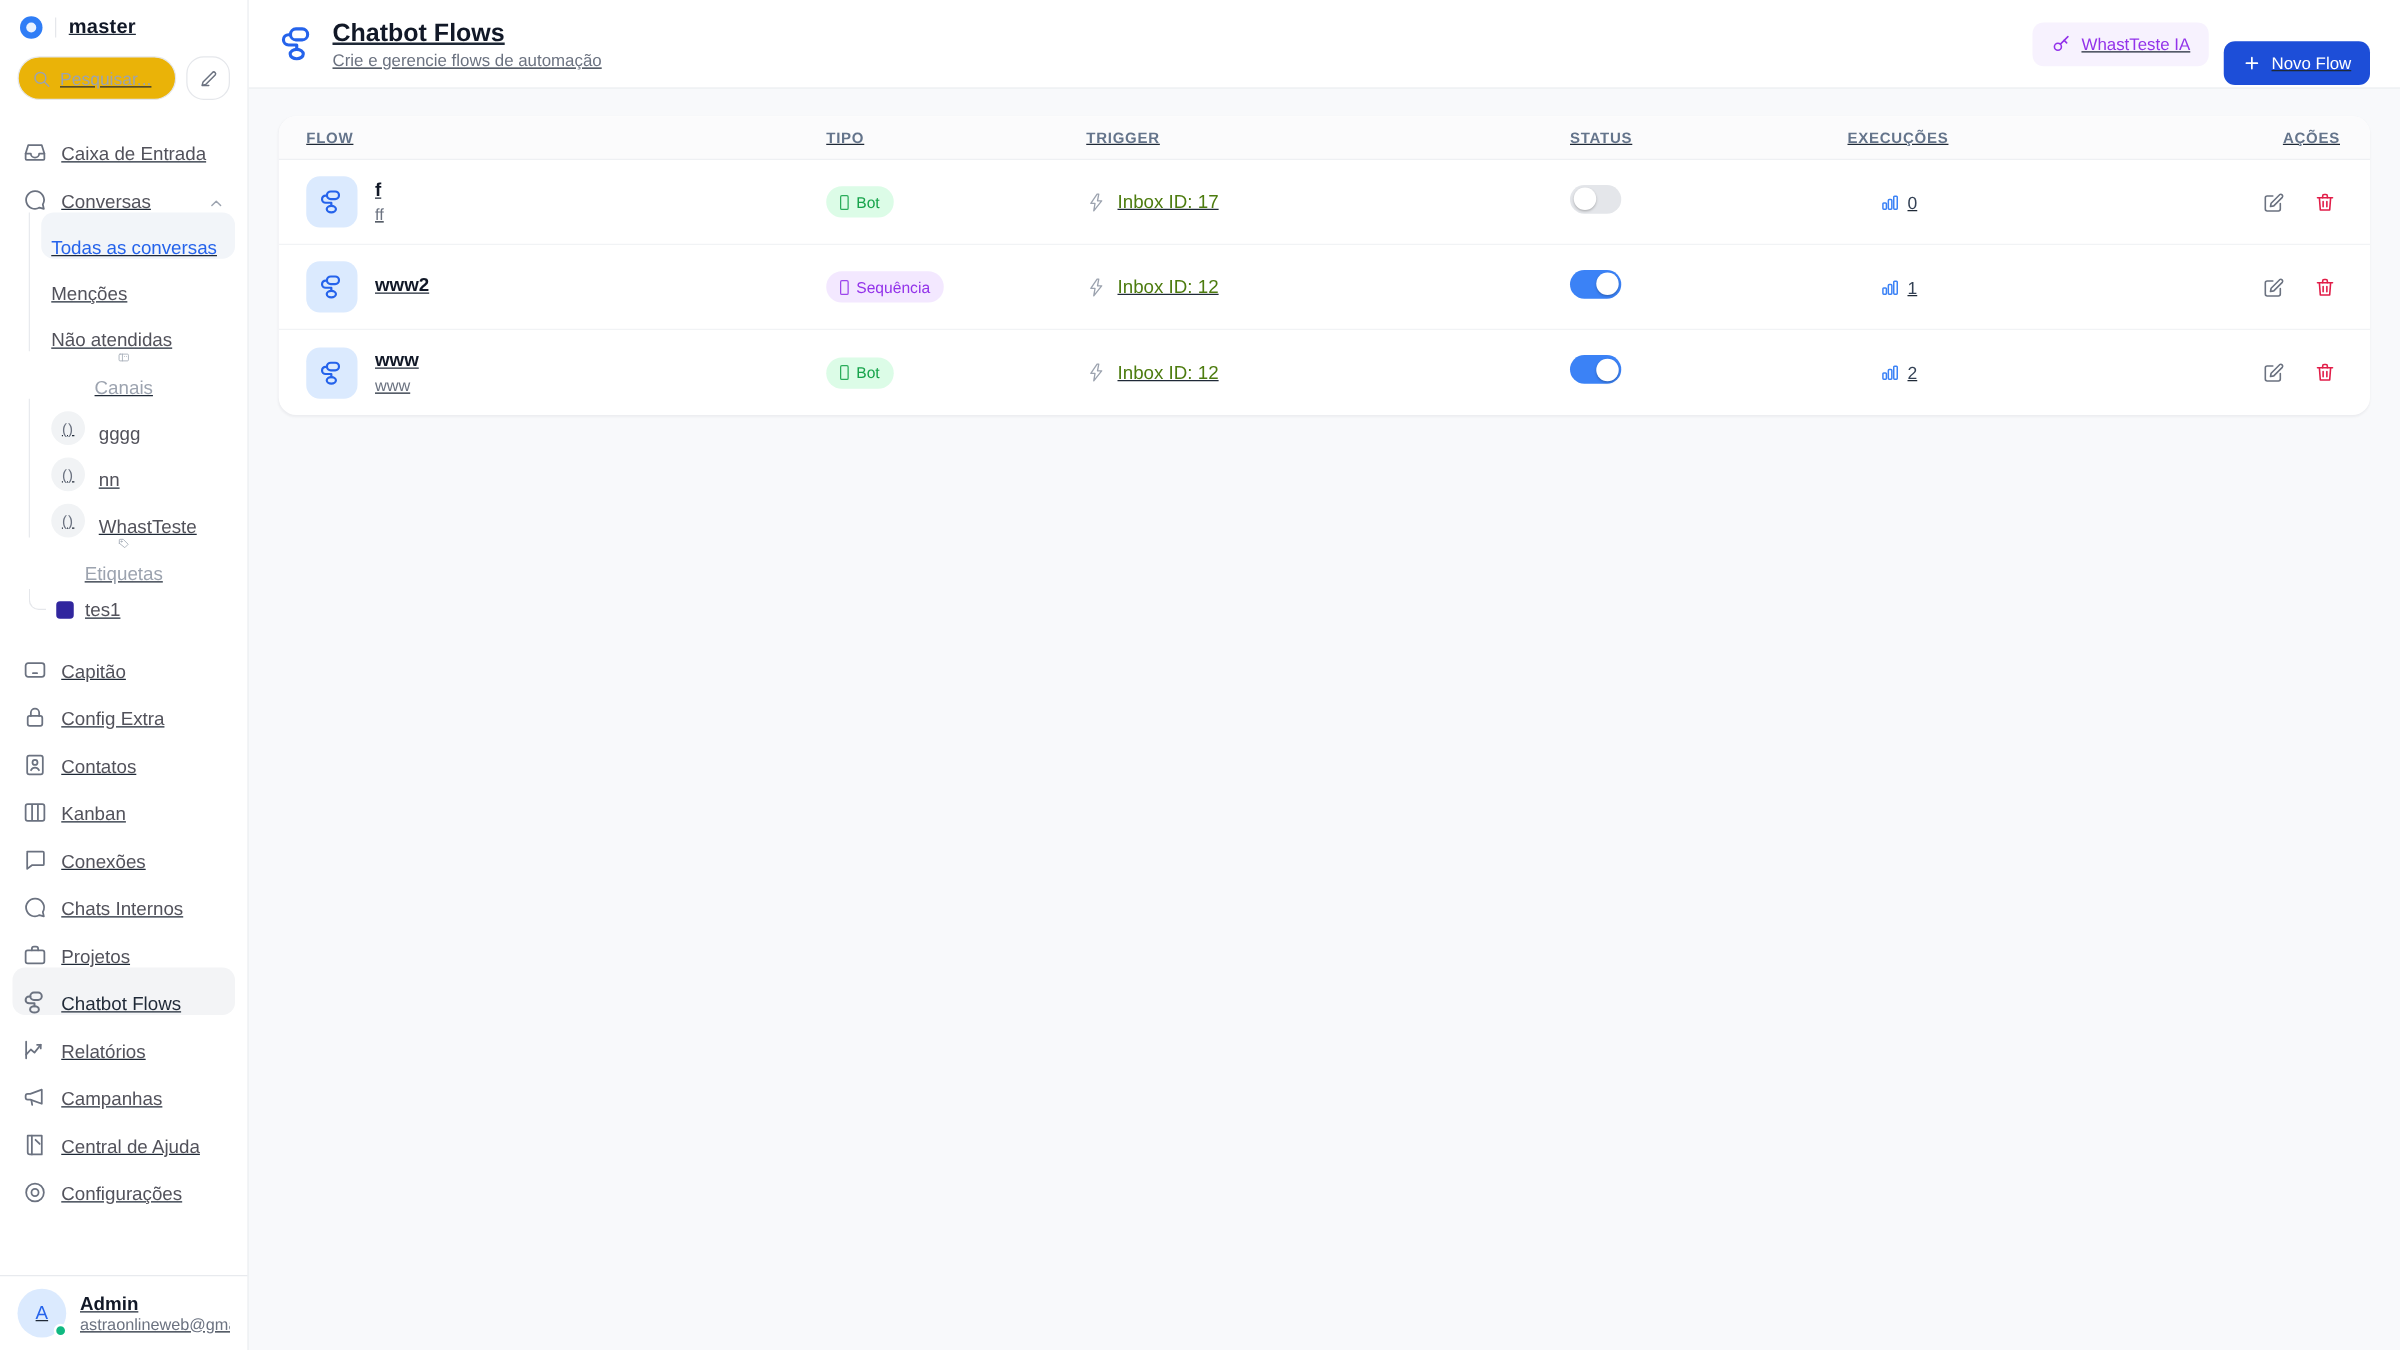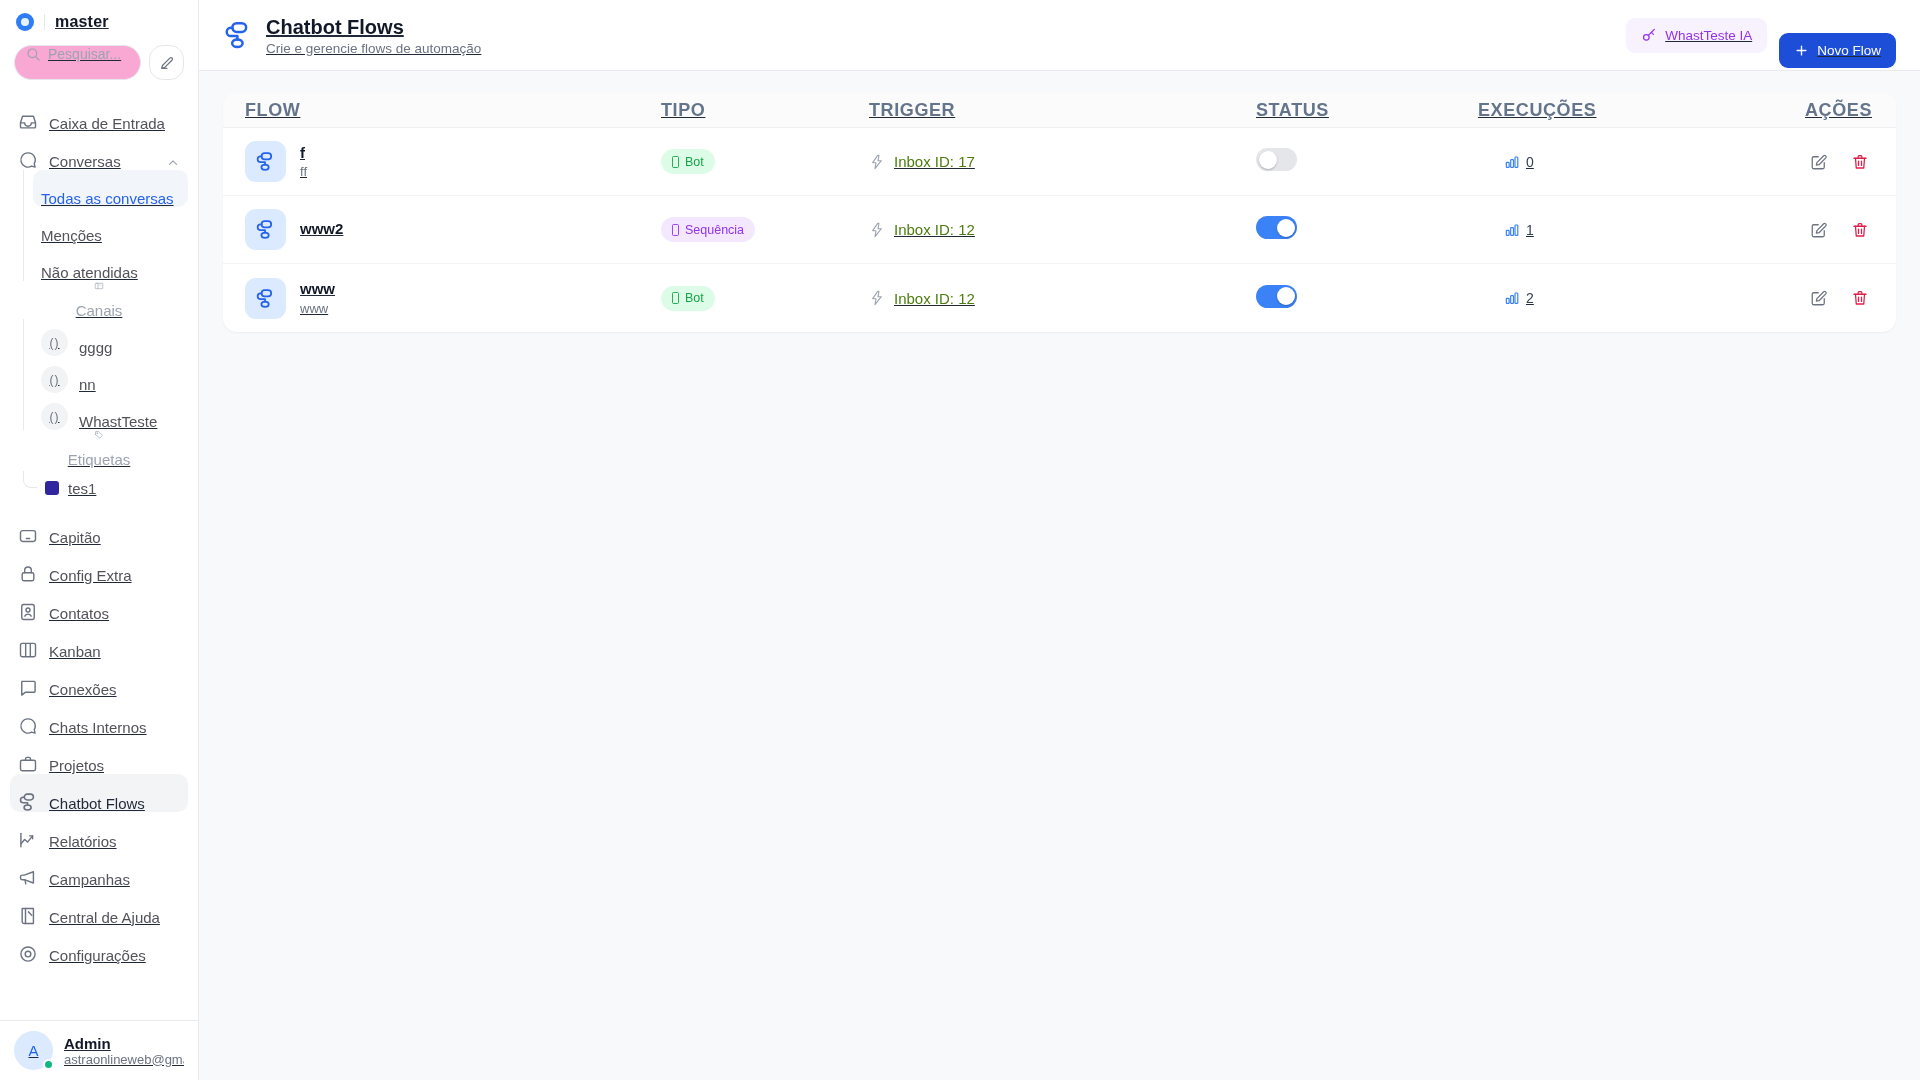--- a/index.html
+++ b/index.html
@@ -8,21 +8,21 @@
   .app { display:flex; width:100%; height:100%;text-decoration:underline; }
 
   
   .sidebar { width:199px; min-width:199px; height:100%; background:#ffffff; border-right:1px solid #e8eaee; display:flex; flex-direction:column; }
   .brand { display:flex; align-items:center; gap:10px; padding:13px 16px 6px 16px; }
   .logo { width:18px; height:18px; border-radius:50%; background:#2f7df6; position:relative; flex:0 0 auto; }
   .logo::after { content:""; position:absolute; inset:5px; border-radius:50%; background:#e8f1ff; }
   .brand-divider { width:1px; height:16px; background:#e5e7eb; }
   .brand-name { font-size:16px; font-weight:700; color:#111827; letter-spacing:.2px; }
   .search-row { display:flex; align-items:center; gap:8px; padding:8px 14px 10px 14px; }
-  .search-box { flex:1; display:flex; align-items:flex-start; gap:7px; height:35px; border:1px solid #e5e7eb; border-radius:18px; padding:0 10px; background:#f9a8d4; color:#9ca3af; }
+  .search-box { flex:1; display:flex; align-items:center; gap:7px; height:35px; border:1px solid #e5e7eb; border-radius:18px; padding:0 10px; background:#eab308; color:#9ca3af; }
   .search-box svg { flex:0 0 auto; }
   .search-box input { border:none; outline:none; width:100%; font-size:14px; color:#374151; background:transparent; font-family:inherit; }
   .search-box input::placeholder { color:#9ca3af; }
   .compose-btn { width:35px; height:35px; border:1px solid #e5e7eb; background:#fff; border-radius:14px; display:flex; align-items:center; justify-content:center; color:#6b7280; cursor:pointer; flex:0 0 auto; }
 
   nav { flex:1; padding:4px 10px 0 10px; overflow:hidden; }
   .nav-item { display:flex; align-items:flex-end; gap:11px; height:38px; padding:0 8px; border-radius:10px; color:#52525b; font-size:15px; cursor:pointer; }
   .nav-item svg { color:#6b7280; flex:0 0 auto; }
   .nav-item.active-flows { background:#f3f4f6; color:#1f2937; font-weight:500; }
   .nav-item .grow { flex:1; }
@@ -51,21 +51,21 @@
   .ph-titles .subtitle { font-size:13.5px; color:#6b7280; margin-top:2px; }
   .ph-right { display:flex; align-items:center; gap:12px; }
   .btn { display:inline-flex; align-items:center; gap:8px; height:35px; padding:0 15px; border:none; border-radius:9px; font-size:13.5px; font-weight:500; cursor:pointer; font-family:inherit; }
   .btn-credentials { background:#f7f2fe; color:#9333ea; }
   .btn-primary { background:#1d4ed8; color:#fff;margin-top:30px; }
 
   .content { flex:1; padding:22px 24px; background:#f8f9fb; }
   .card { background:#fff; border-radius:14px; box-shadow:0 1px 2px rgba(16,24,40,.05); overflow:hidden; }
   .trow { display:grid; grid-template-columns:438px 208px 387px 222px 1fr 112px; align-items:center; }
   .thead { height:35px; background:#fbfbfc; border-bottom:1px solid #eef0f3; }
-  .th { font-size:18px; font-weight:600; letter-spacing:.6px; color:#64748b; text-transform:uppercase; }
+  .th { font-size:12px; font-weight:600; letter-spacing:.6px; color:#64748b; text-transform:uppercase; }
   .th:first-child, .cell-flow { padding-left:22px; }
   .th-right { text-align:right; padding-right:24px; }
   .tbody-row { height:68px; border-bottom:1px solid #f1f3f5; }
   .tbody-row:last-child { border-bottom:none; }
 
   .cell-flow { display:flex; align-items:center; gap:14px; }
   .flow-ico-box { width:41px; height:41px; border-radius:11px; background:#dbeafe; color:#2563eb; display:flex; align-items:center; justify-content:center; flex:0 0 auto; }
   .flow-name { font-size:15px; font-weight:600; color:#111827; line-height:1.25; }
   .flow-desc { font-size:13px; color:#6b7280; margin-top:2px; }
   .flow-desc:empty { display:none; }

